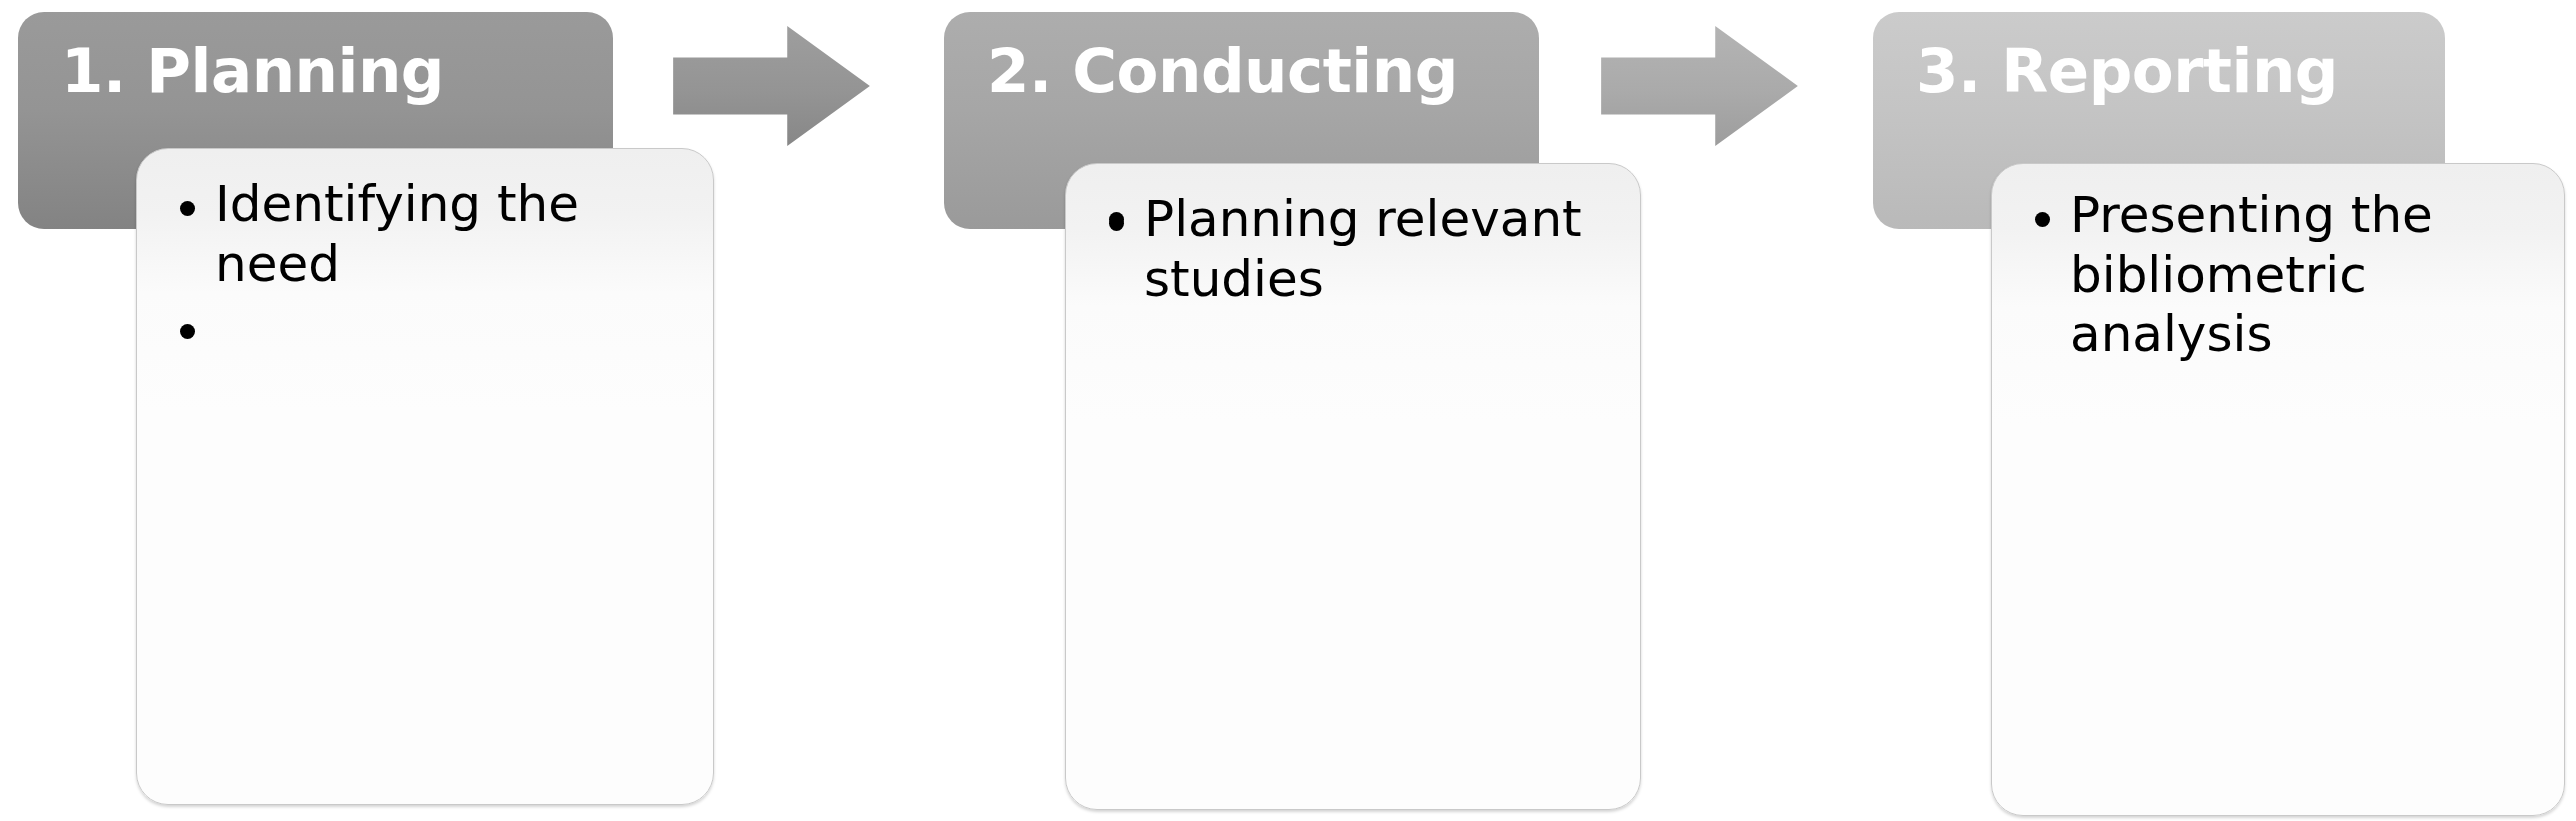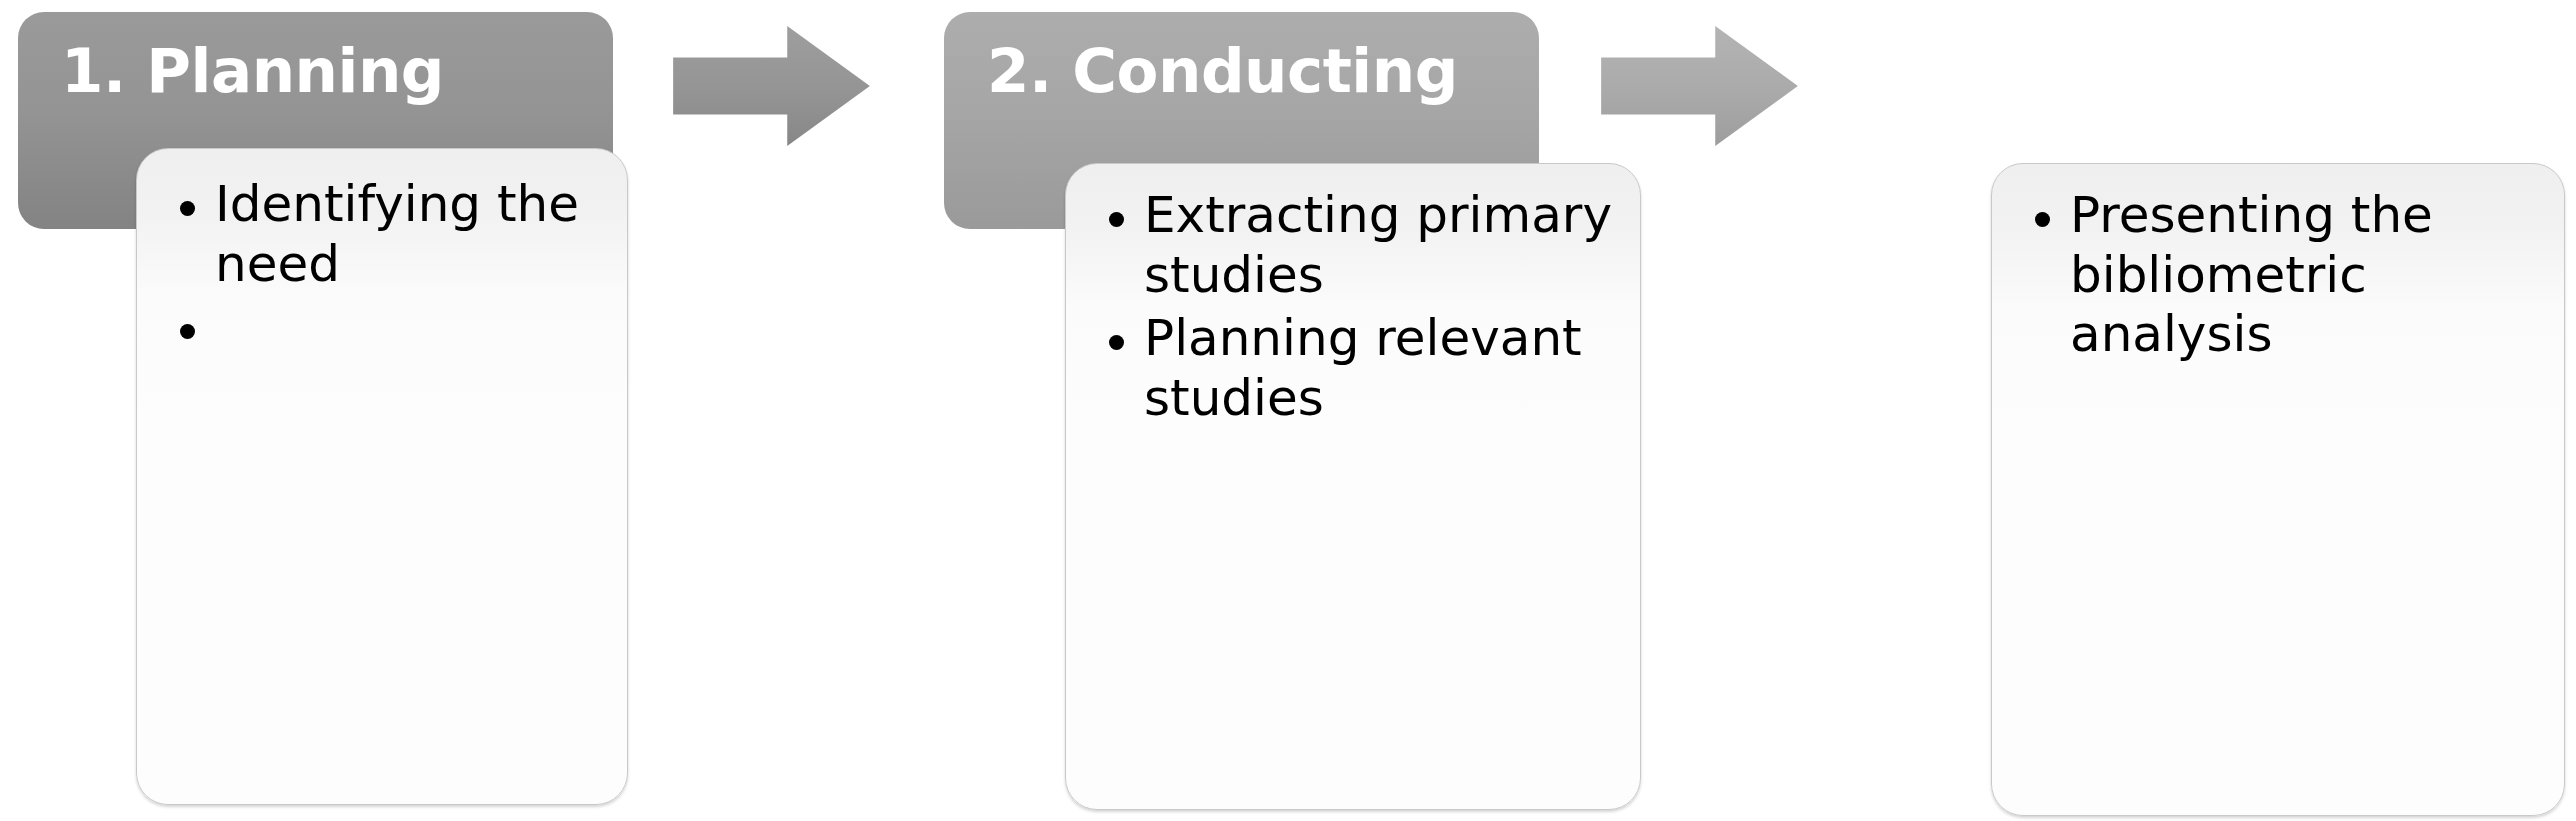--- a/index.html
+++ b/index.html
@@ -62,21 +62,21 @@
     position: absolute;
     background: linear-gradient(to bottom, #efefef 0%, #f2f2f2 10%, #fbfbfb 22%, #fdfdfd 40%, #fdfdfd 100%);
     border: 1px solid #c9c9c9;
     border-radius: 32px;
     box-sizing: border-box;
     box-shadow: 0 2px 3px rgba(0,0,0,0.17);
     z-index: 3;
     overflow: hidden;
   }
 
-  #card-1 { left: 136px;  top: 148px; width: 492px; height: 657px; }
+  #card-1 { left: 136px;  top: 148px; width: 578px; height: 657px; }
   #card-2 { left: 1065px; top: 163px; width: 576px; height: 647px; }
   #card-3 { left: 1991px; top: 163px; width: 574px; height: 653px; }
 
   .bullet-list {
     list-style: none;
     margin: 0;
     padding: 0;
   }
   #card-1 .bullet-list { padding: 26px 18px 0 39px; }
   #card-2 .bullet-list { padding: 22px 18px 0 39px; }
@@ -141,38 +141,40 @@
         <linearGradient id="arrowGrad2" x1="0" y1="0" x2="0" y2="1">
           <stop offset="0%" stop-color="#b4b4b4"></stop>
           <stop offset="55%" stop-color="#aaaaaa"></stop>
           <stop offset="100%" stop-color="#9d9d9d"></stop>
         </linearGradient>
       </defs>
       <polygon points="0,32 116,32 116,0 200,61 116,122 116,90 0,90" fill="url(#arrowGrad2)"></polygon>
     </svg>
   </div>
 
+  <div id="header-3" class="stage-header">
+    <span class="stage-header-label">3. Reporting</span>
+  </div>
 
   <div id="card-1" class="stage-card">
     <ul class="bullet-list">
       <li class="bullet-item">
         <span class="bullet-dot"></span>
         <span>Identifying the need</span>
       </li>
       <li class="bullet-item">
         <span class="bullet-dot"></span>
       </li>
     </ul>
   </div>
 
   <div id="card-2" class="stage-card">
     <ul class="bullet-list">
       <li class="bullet-item">
         <span class="bullet-dot"></span>
-        <span>Extracting primary studies</span>
       </li>
       <li class="bullet-item">
         <span class="bullet-dot"></span>
         <span>Planning relevant studies</span>
       </li>
     </ul>
   </div>
 
   <div id="card-3" class="stage-card">
     <ul class="bullet-list">

